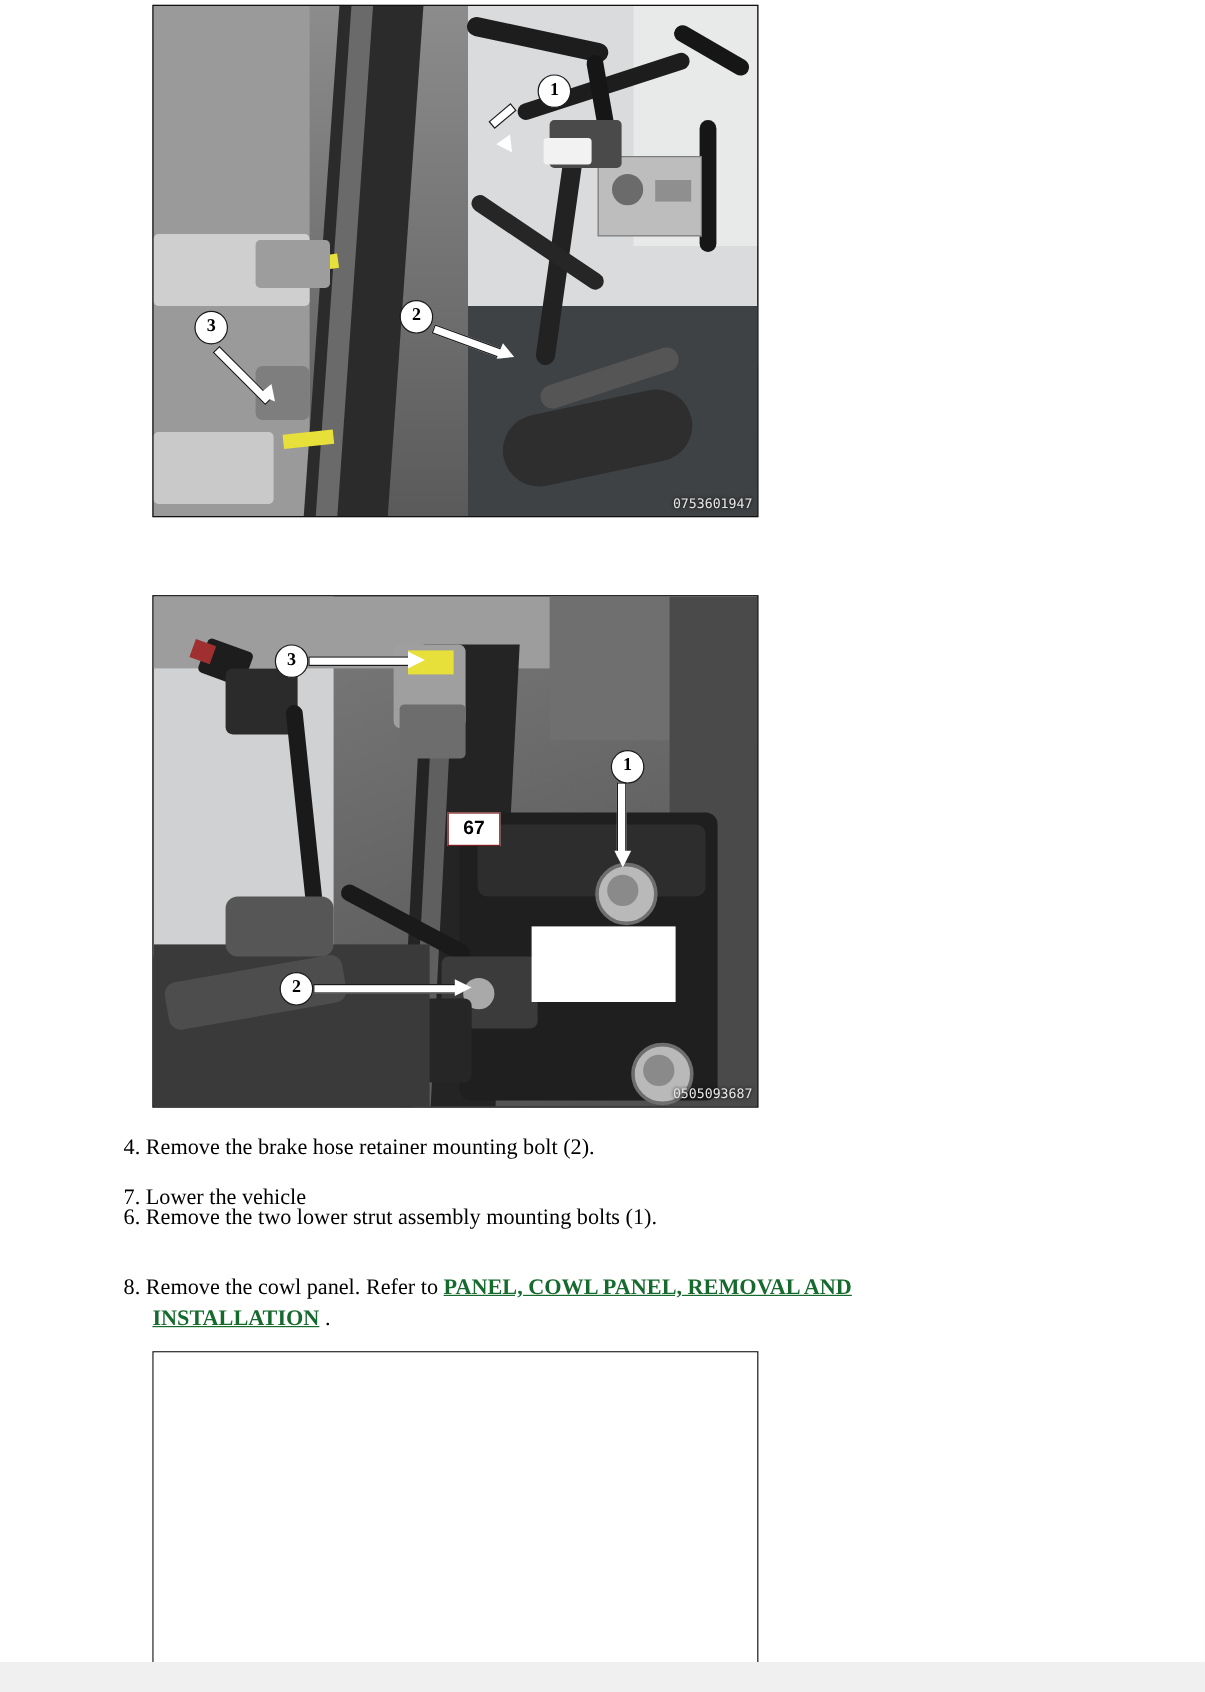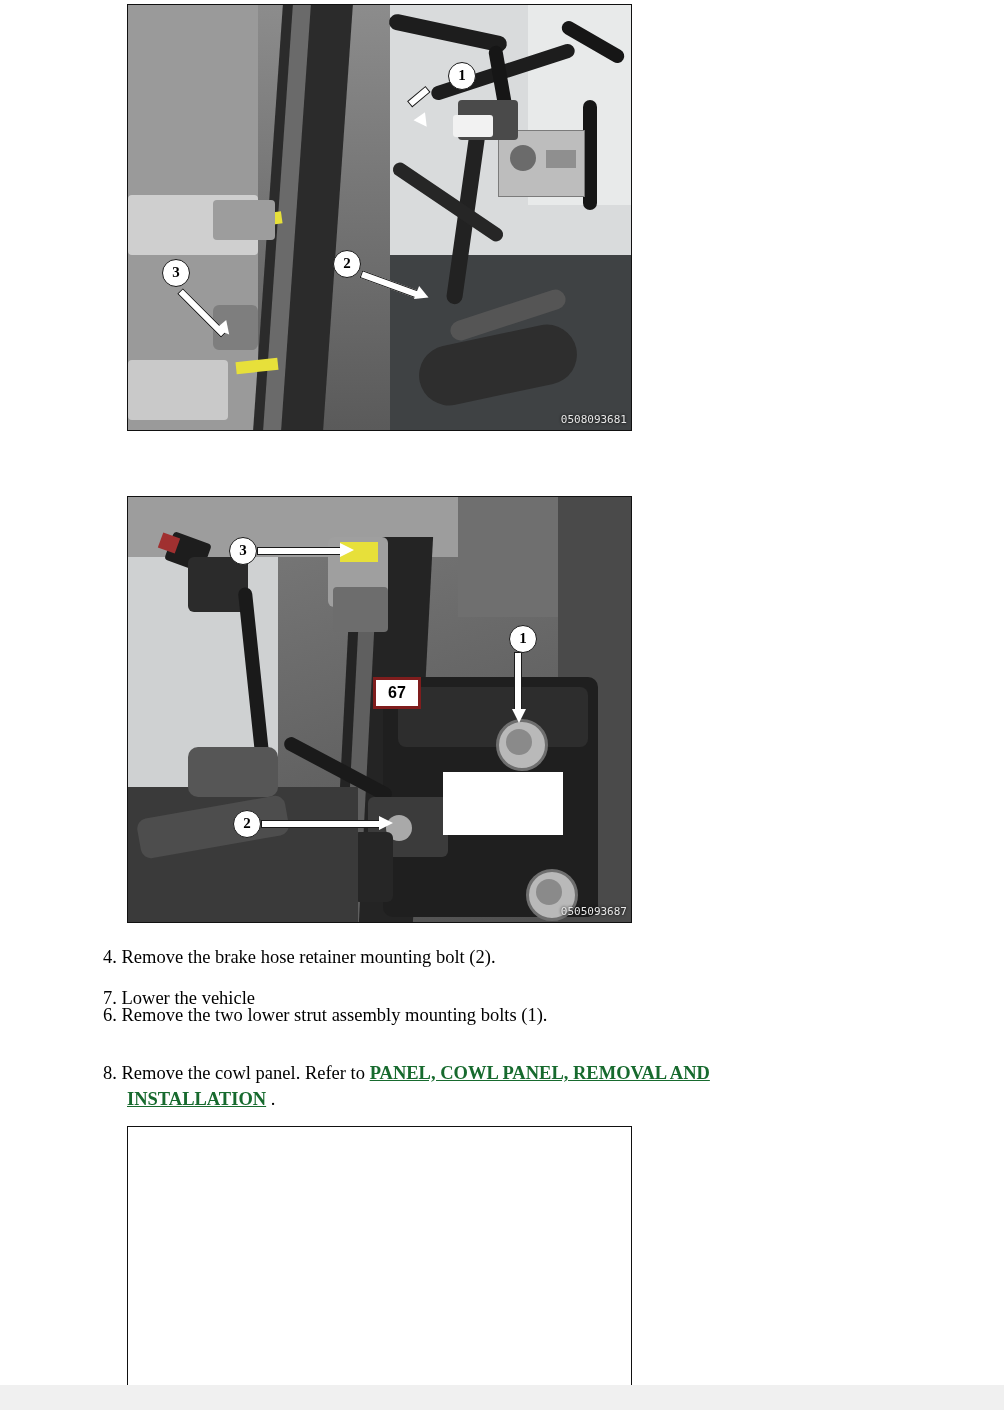--- a/index.html
+++ b/index.html
@@ -78,21 +78,21 @@
   .arrowhead {
     position: absolute;
     width: 0; height: 0;
     z-index: 5;
   }
 
   
   .tag67 {
     position: absolute;
     background: #ffffff;
-    border: 3px solid #7f1d1d;
+    border: 1px solid #7f1d1d;
     color: #000;
     font-family: "Liberation Sans", sans-serif;
     font-size: 16px;
     font-weight: bold;
     padding: 4px 12px;
     z-index: 6;
   }
   .whitebox {
     position: absolute;
     background: #ffffff;
@@ -157,21 +157,21 @@
     <div class="arrowhead" style="left:288px;top:110px;border-left:7px solid transparent;border-right:7px solid transparent;border-top:13px solid #fff;transform:rotate(-35deg);"></div>
 
     <div class="callout" style="left:205px;top:245px;">2</div>
     <div class="leader" style="left:233px;top:265px;width:60px;transform:rotate(20deg);"></div>
     <div class="arrowhead" style="left:288px;top:283px;border-top:7px solid transparent;border-bottom:7px solid transparent;border-left:13px solid #fff;transform:rotate(22deg);"></div>
 
     <div class="callout" style="left:34px;top:254px;">3</div>
     <div class="leader" style="left:52px;top:282px;width:60px;transform:rotate(45deg);"></div>
     <div class="arrowhead" style="left:90px;top:318px;border-left:7px solid transparent;border-right:7px solid transparent;border-top:13px solid #fff;transform:rotate(-40deg);"></div>
 
-    <div class="fig-caption-id">0508093681</div>
+    <div class="fig-caption-id">0753601947</div>
   </div>
 
 
   <div class="figure" id="fig2">
     <div class="ph" style="left:0;top:0;width:503px;height:425px;background:linear-gradient(160deg,#7e7e7e,#4e4e4e);"></div>
     <div class="ph" style="left:0;top:0;width:150px;height:300px;background:#cfd1d2;"></div>
     <div class="ph" style="left:0;top:0;width:503px;height:60px;background:#9d9d9d;"></div>
     <div class="ph" style="left:330px;top:0;width:173px;height:120px;background:#6f6f6f;"></div>
     <div class="ph" style="left:430px;top:0;width:73px;height:425px;background:#4a4a4a;"></div>
 

